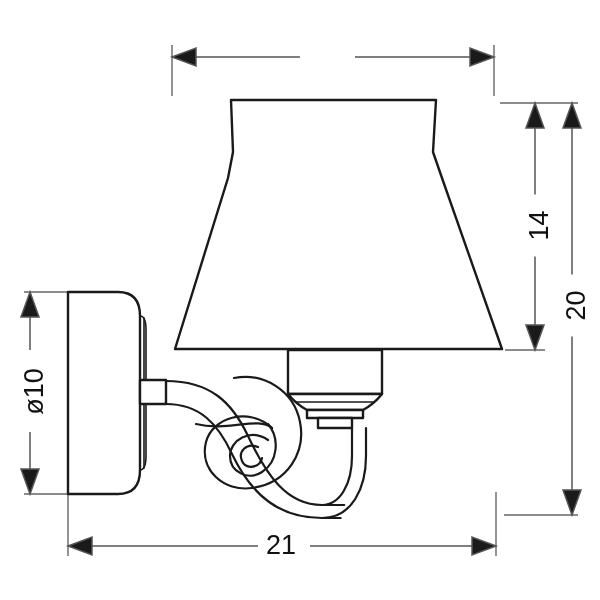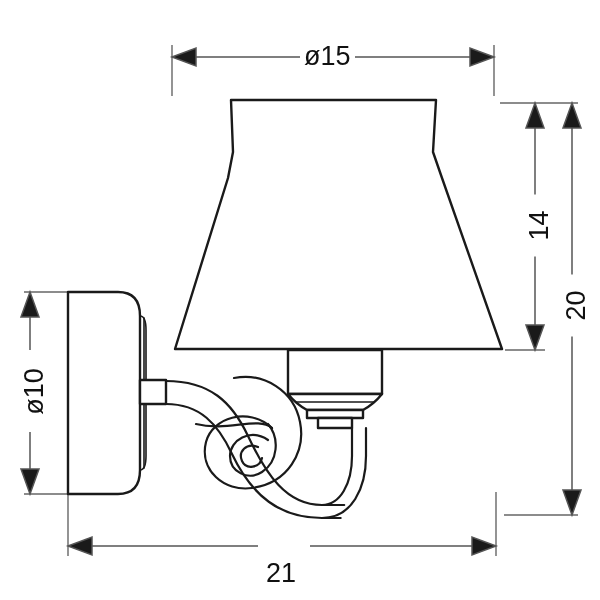--- a/index.html
+++ b/index.html
@@ -139,23 +139,22 @@
       <path d="M 268 440
                C 250 428 230 440 230 456
                C 230 472 248 481 262 472
                C 278 462 280 438 268 424" fill="none" stroke-width="2.2"></path>
       <path d="M 258 447
                C 246 442 238 452 242 461
                C 246 470 260 468 262 458" fill="none" stroke-width="2.2"></path>
     </g>
   </svg>
 
-  <div class="dim-label" style="left:300px; top:43px;">ø15</div>
 
   <div class="dim-label rot" style="left:508px; top:212px; width:54px; text-align:center;">14</div>
 
   <div class="dim-label rot" style="left:545px; top:292px; width:54px; text-align:center;">20</div>
 
   <div class="dim-label rot" style="left:-6px; top:378px; width:72px; text-align:center;">ø10</div>
 
-  <div class="dim-label" style="left:262px; top:532px;margin-top:28px;">21</div>
+  <div class="dim-label" style="left:262px; top:532px;">21</div>
 
 </div>
 
 </body></html>

